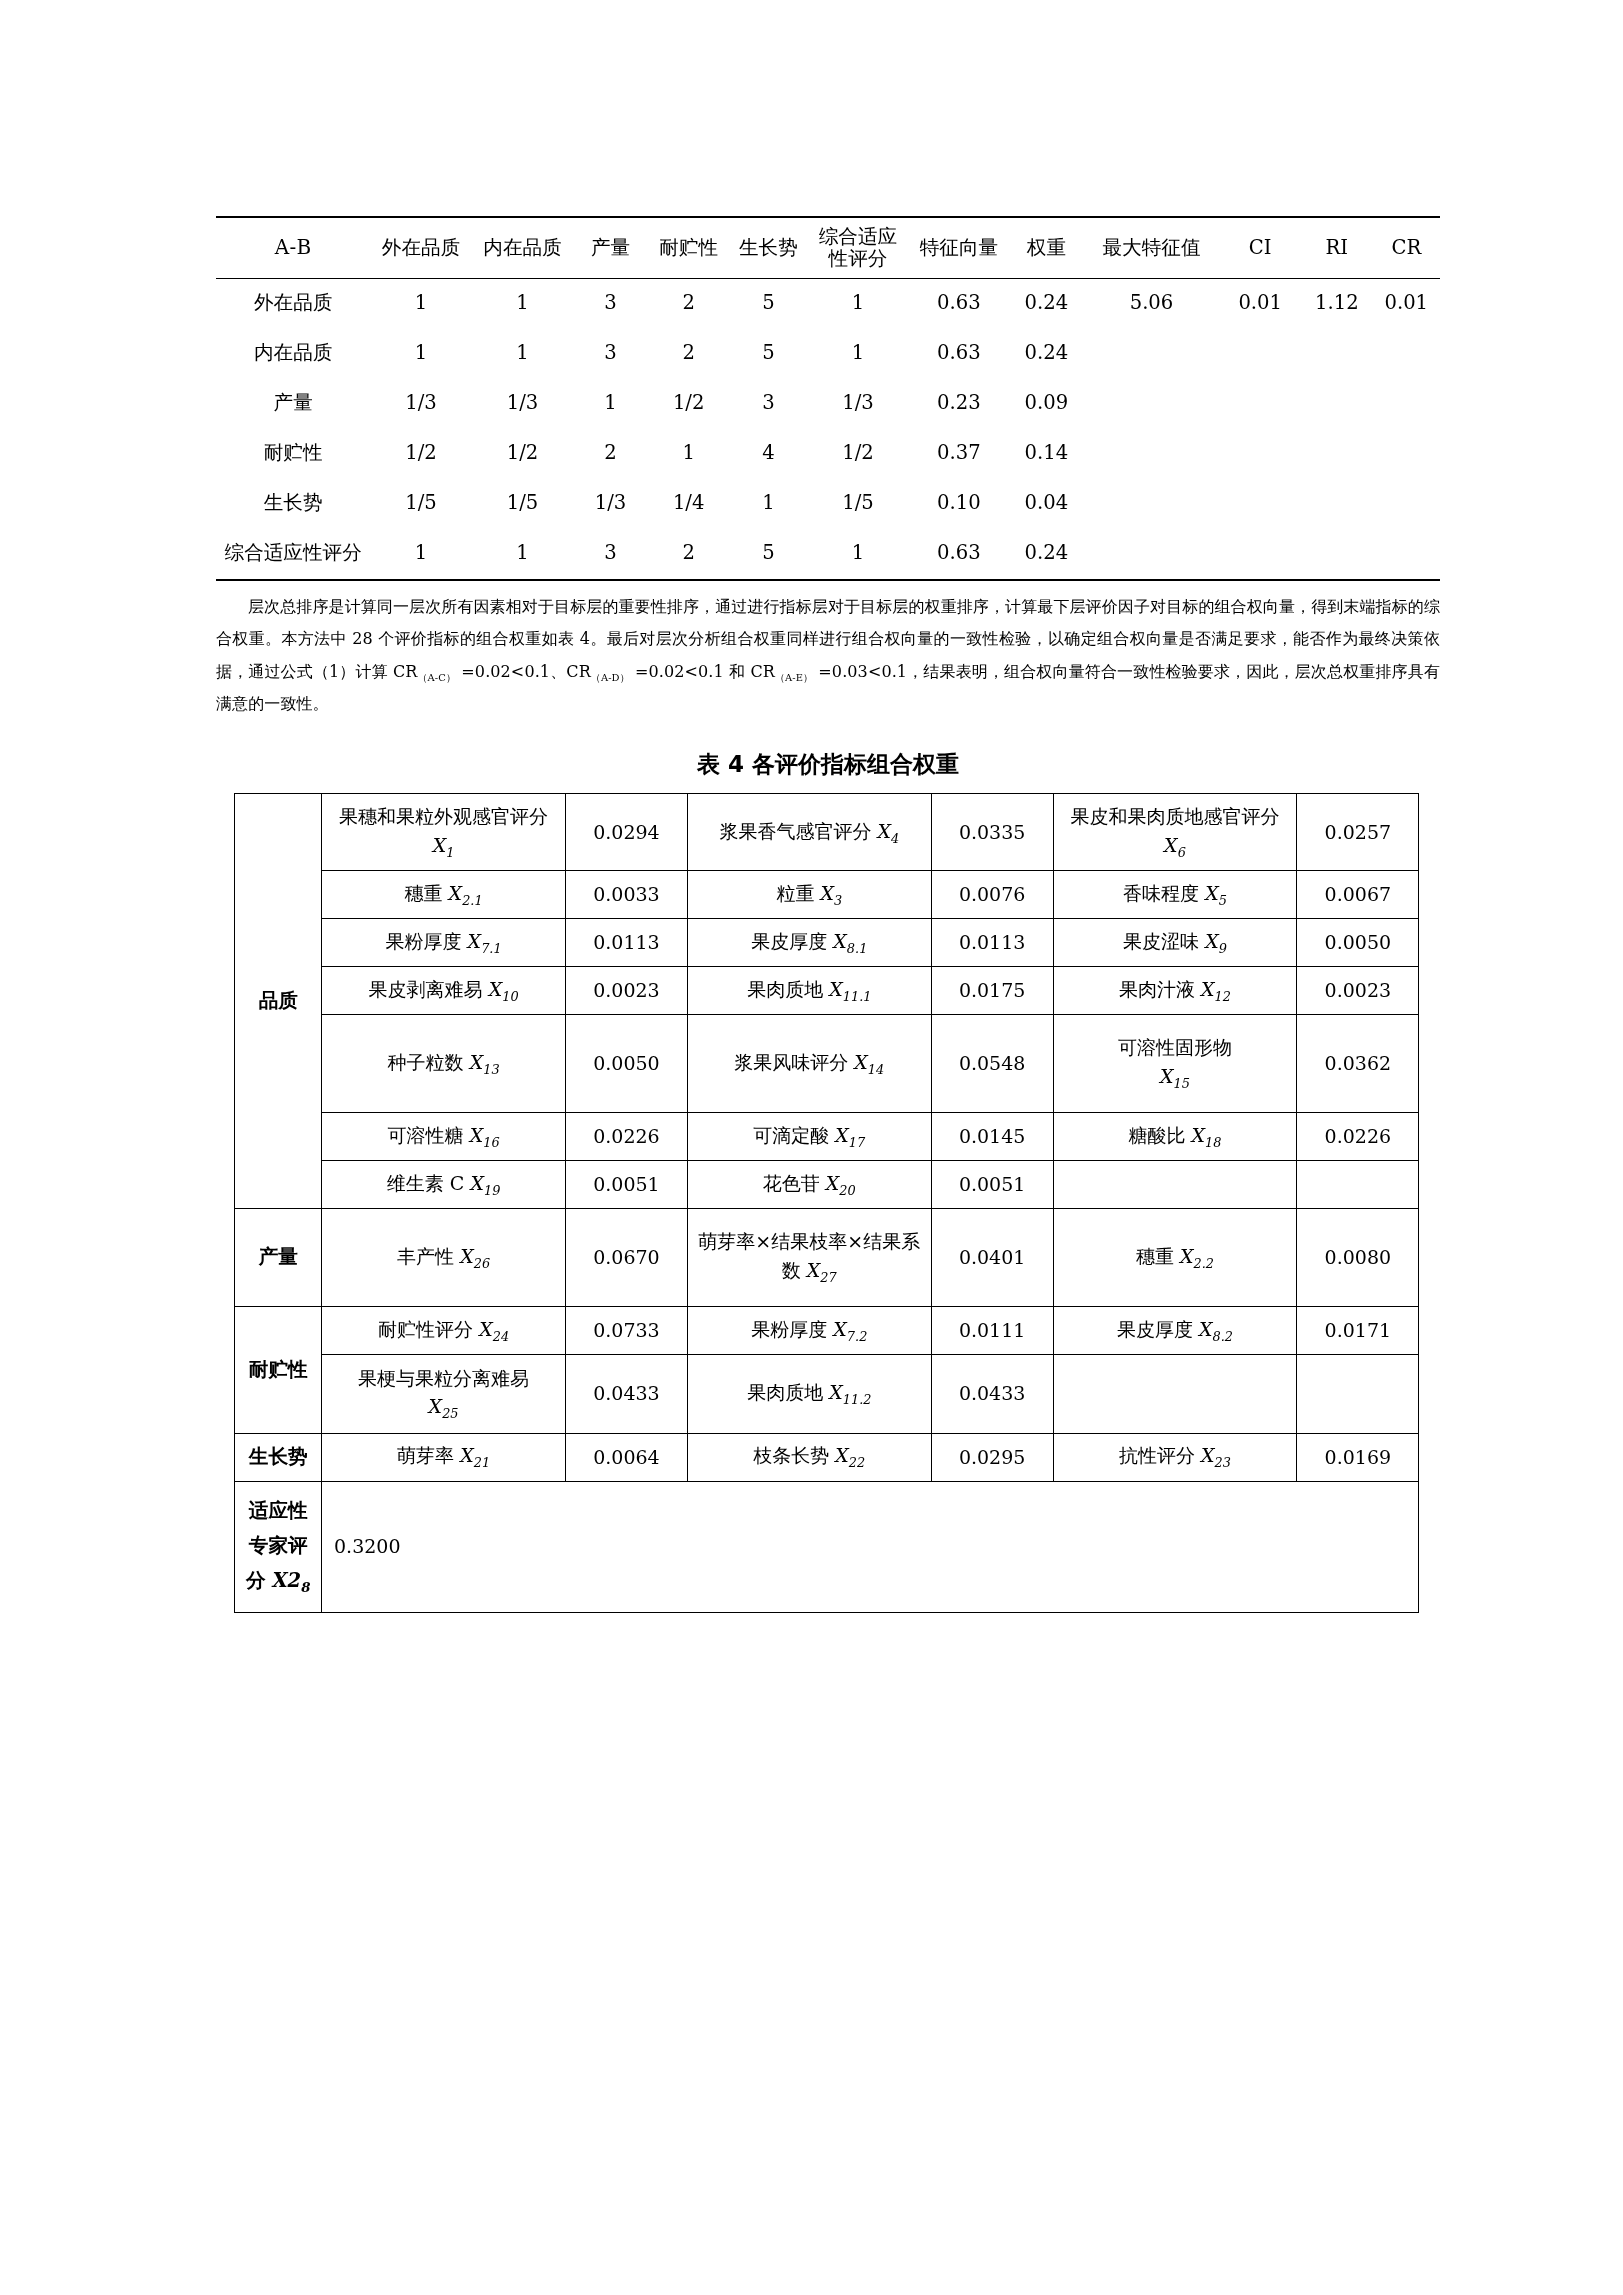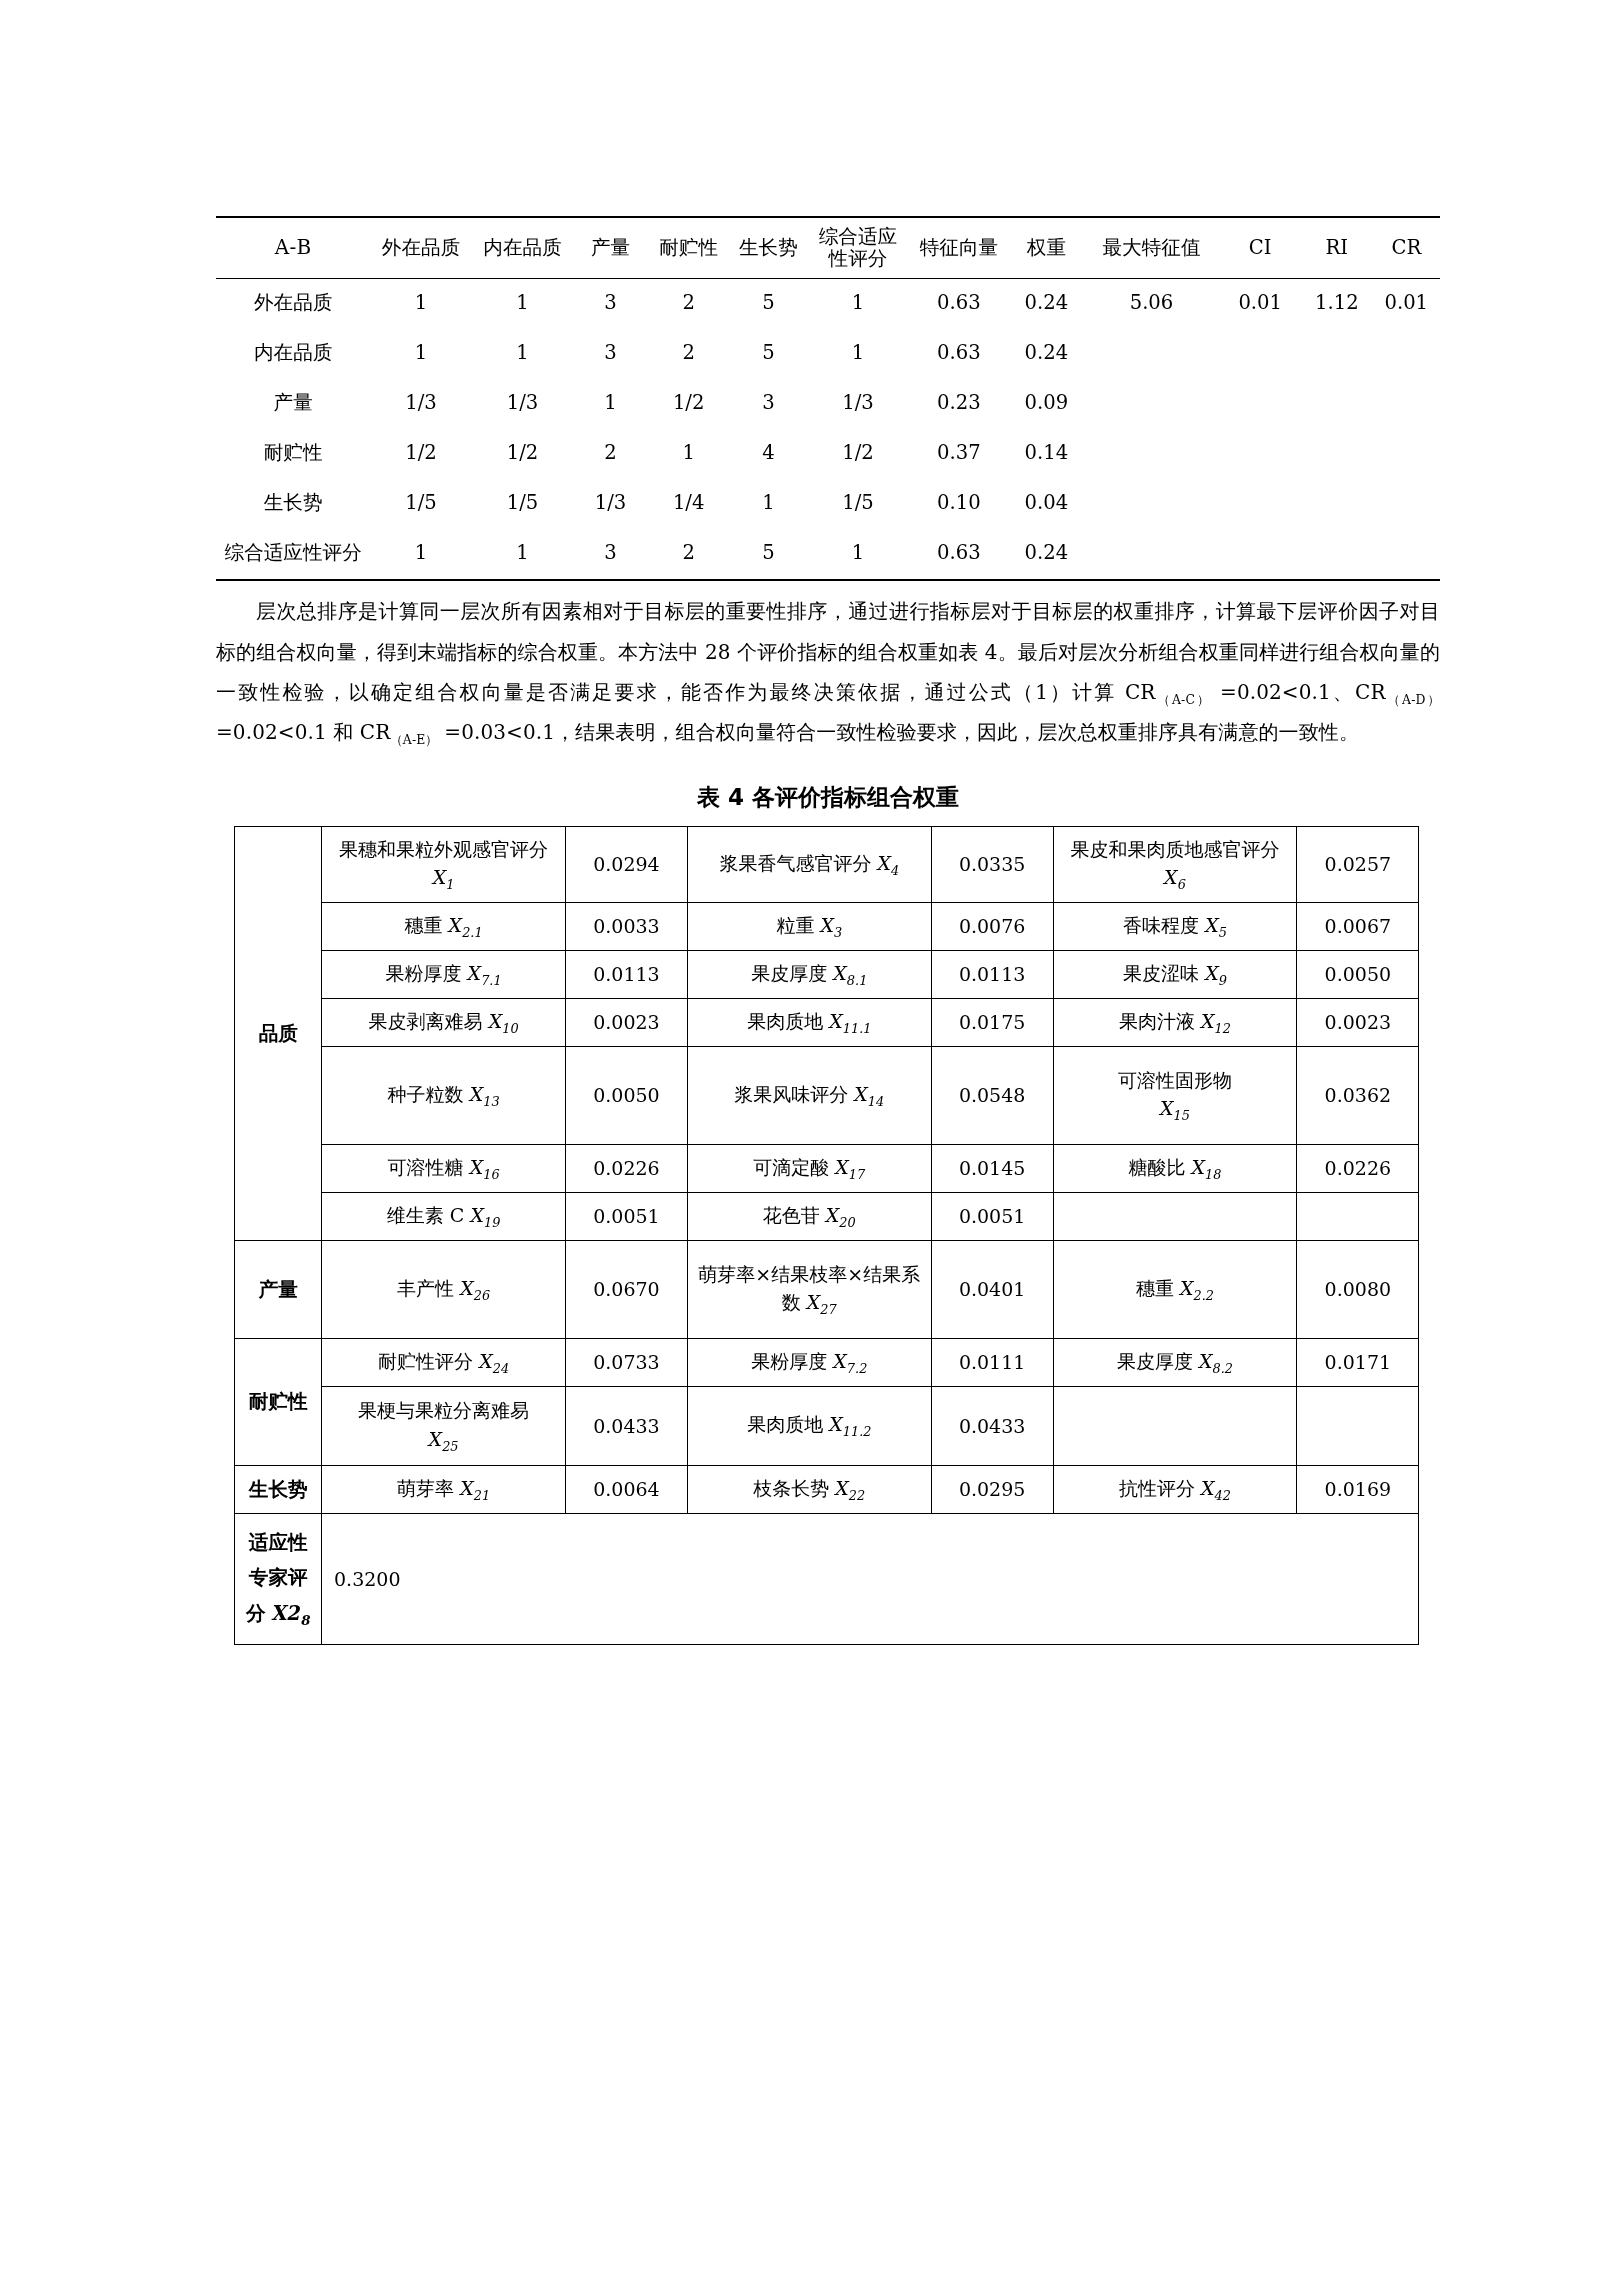--- a/index.html
+++ b/index.html
@@ -44,21 +44,21 @@
   .c-ri    { width:69px; }
   .c-cr    { width:65px; }
 
   
   .sec-head {
     font-family:"DejaVu Sans","Liberation Sans",sans-serif;
     font-weight:bold; font-size:25px; margin:26px 0 6.5px 0; letter-spacing:0.3px;
   }
   .sec-head .num { font-family:"DejaVu Serif","Liberation Serif",serif; }
   .body-p {
-    font-size:20px; line-height:2.02; text-align:justify; text-justify:inter-ideograph;
+    font-size:16px; line-height:2.02; text-align:justify; text-justify:inter-ideograph;
     text-indent:2em; margin:10.5px 0 0 0; letter-spacing:0.1px;
   }
   .body-p .lat { font-family:"DejaVu Serif","Liberation Serif",serif; }
   .sub { font-size:0.62em; vertical-align:sub; }
 
   .tbl-caption {
     text-align:center; font-family:"DejaVu Sans","Liberation Sans",sans-serif;
     font-weight:bold; font-size:23px; margin:29px 0 13px 0;
   }
 
@@ -331,21 +331,21 @@
         <td class="blank"></td>
         <td class="blank"></td>
       </tr>
 
       <tr>
         <td class="grp">生长势</td>
         <td><span>萌芽率</span> <span class="ital"><span>X</span><span class="sb">21</span></span></td>
         <td>0.0064</td>
         <td><span>枝条长势</span> <span class="ital"><span>X</span><span class="sb">22</span></span></td>
         <td>0.0295</td>
-        <td><span>抗性评分</span> <span class="ital"><span>X</span><span class="sb">42</span></span></td>
+        <td><span>抗性评分</span> <span class="ital"><span>X</span><span class="sb">23</span></span></td>
         <td>0.0169</td>
       </tr>
 
       <tr style="height:131px;">
         <td class="grp" style="line-height:1.8;">
           <div>适应性</div>
           <div>专家评</div>
           <div><span>分</span> <span class="ital"><span>X2</span><span class="sb">8</span></span></div>
         </td>
         <td class="lastfill" colspan="6">0.3200</td>

